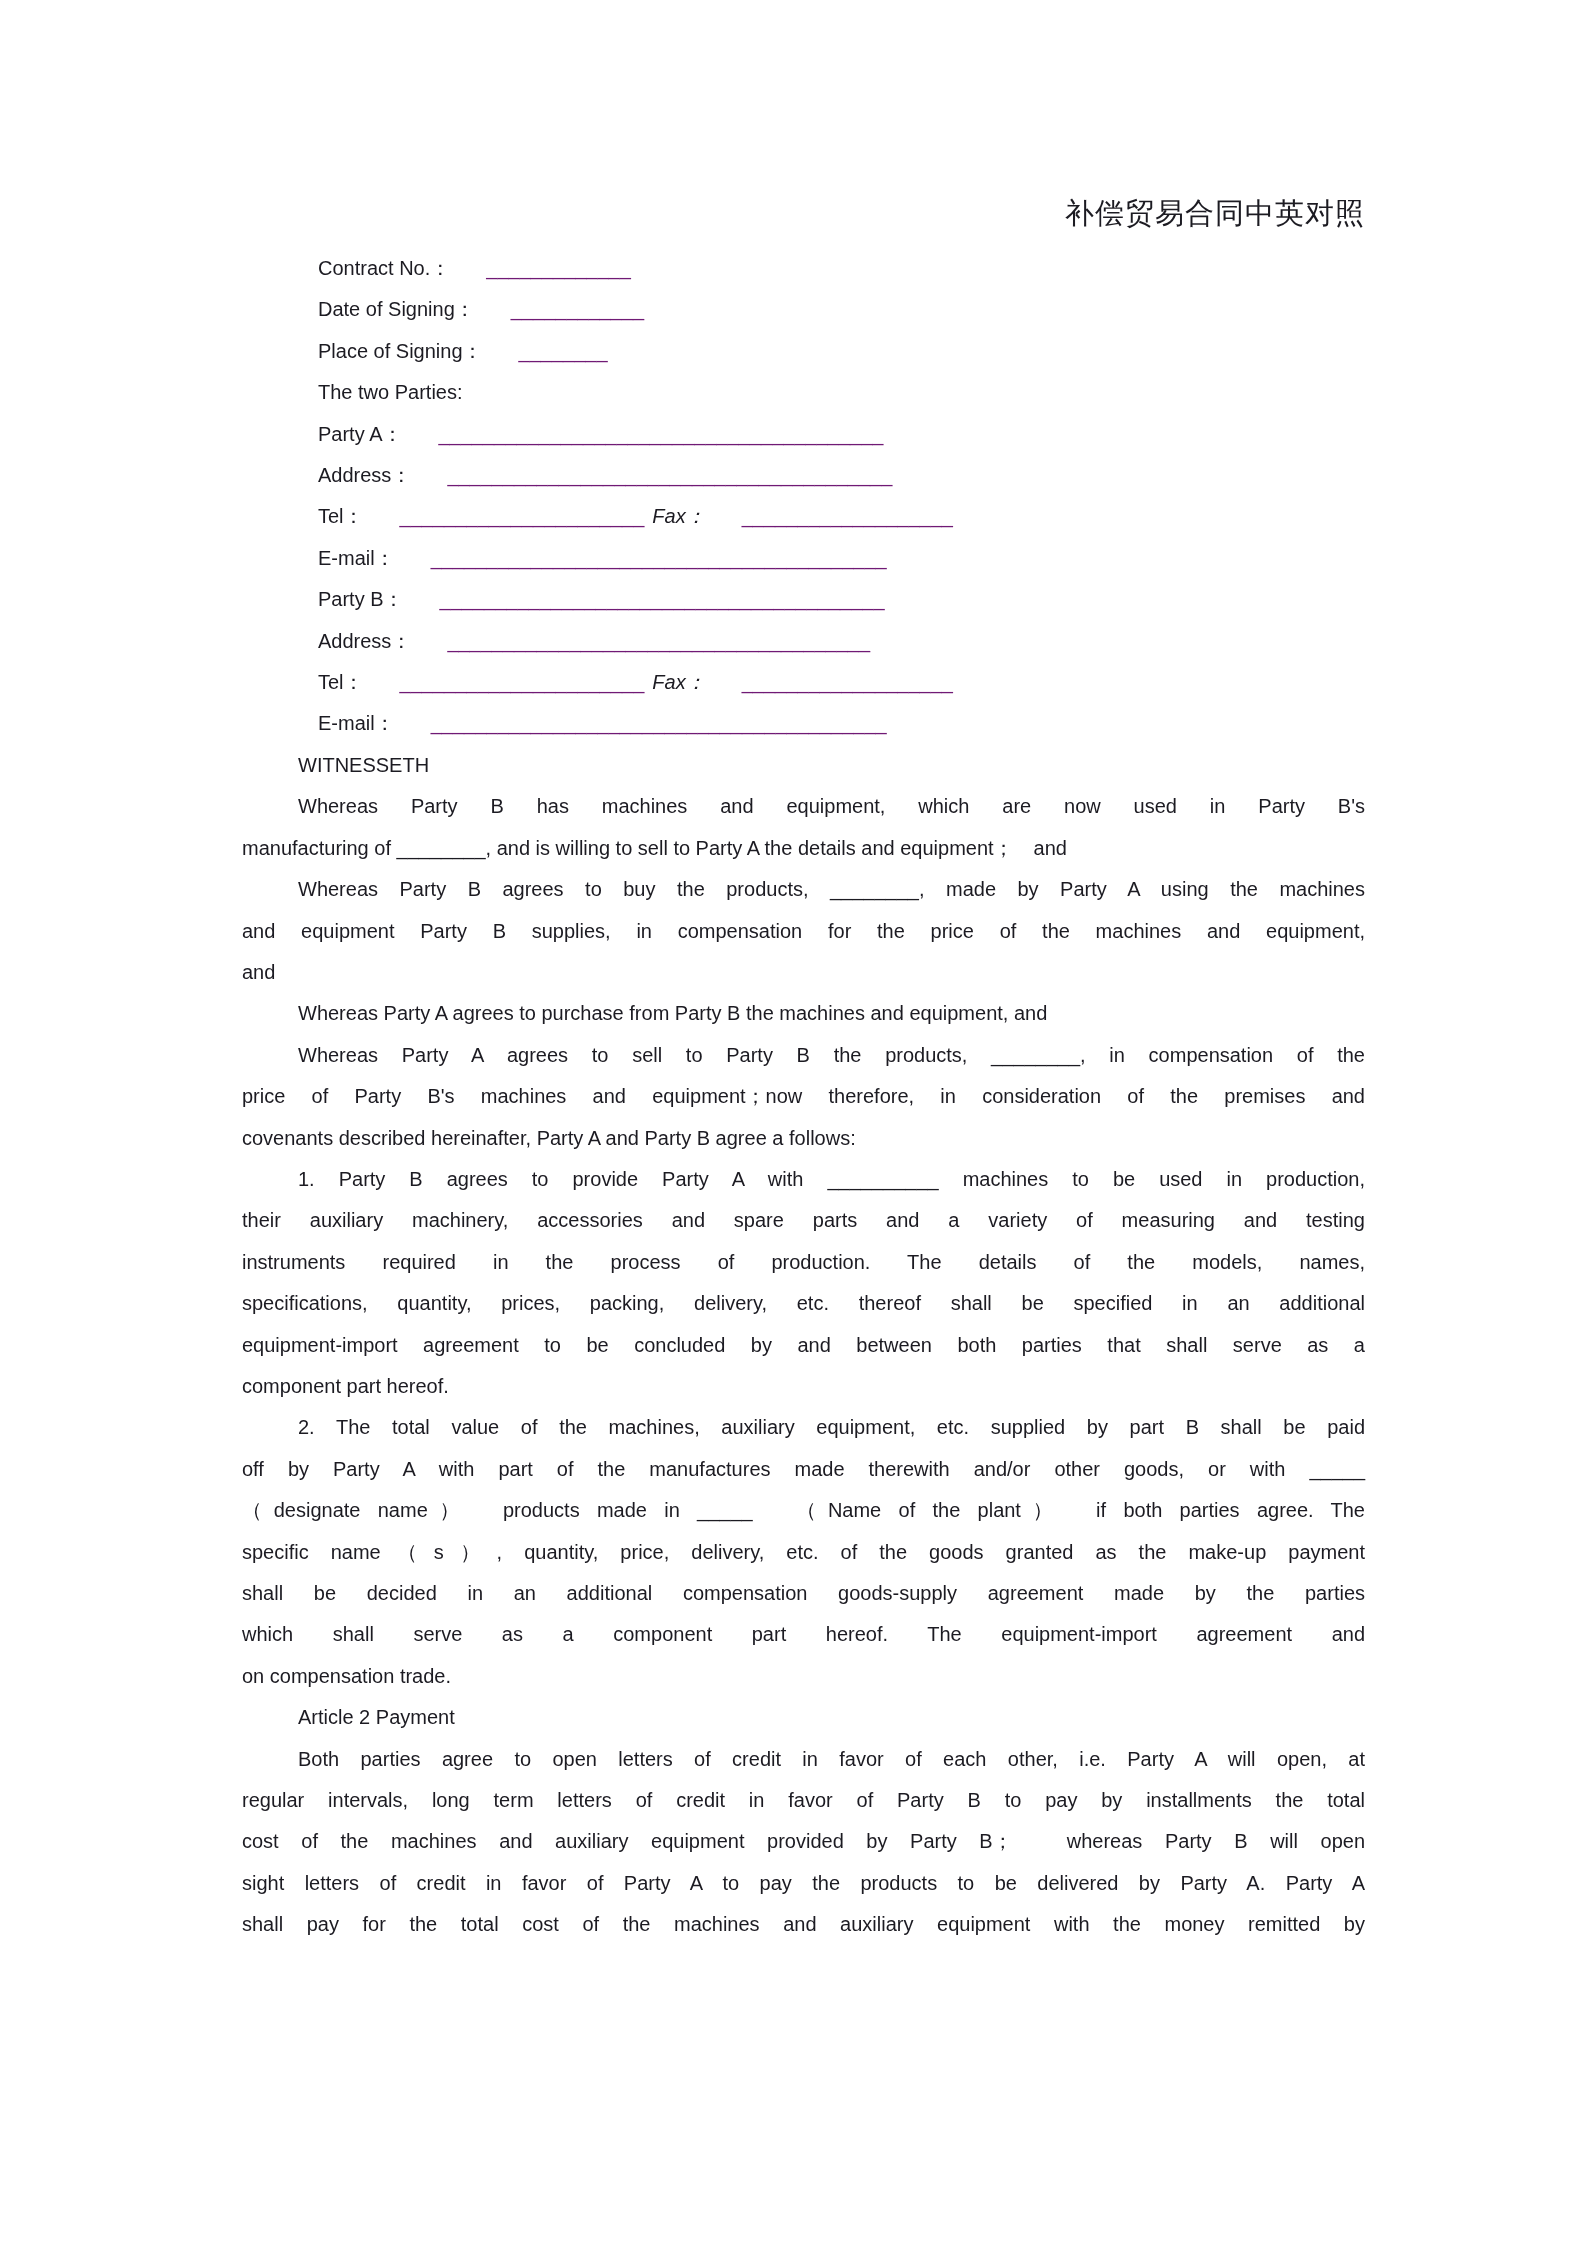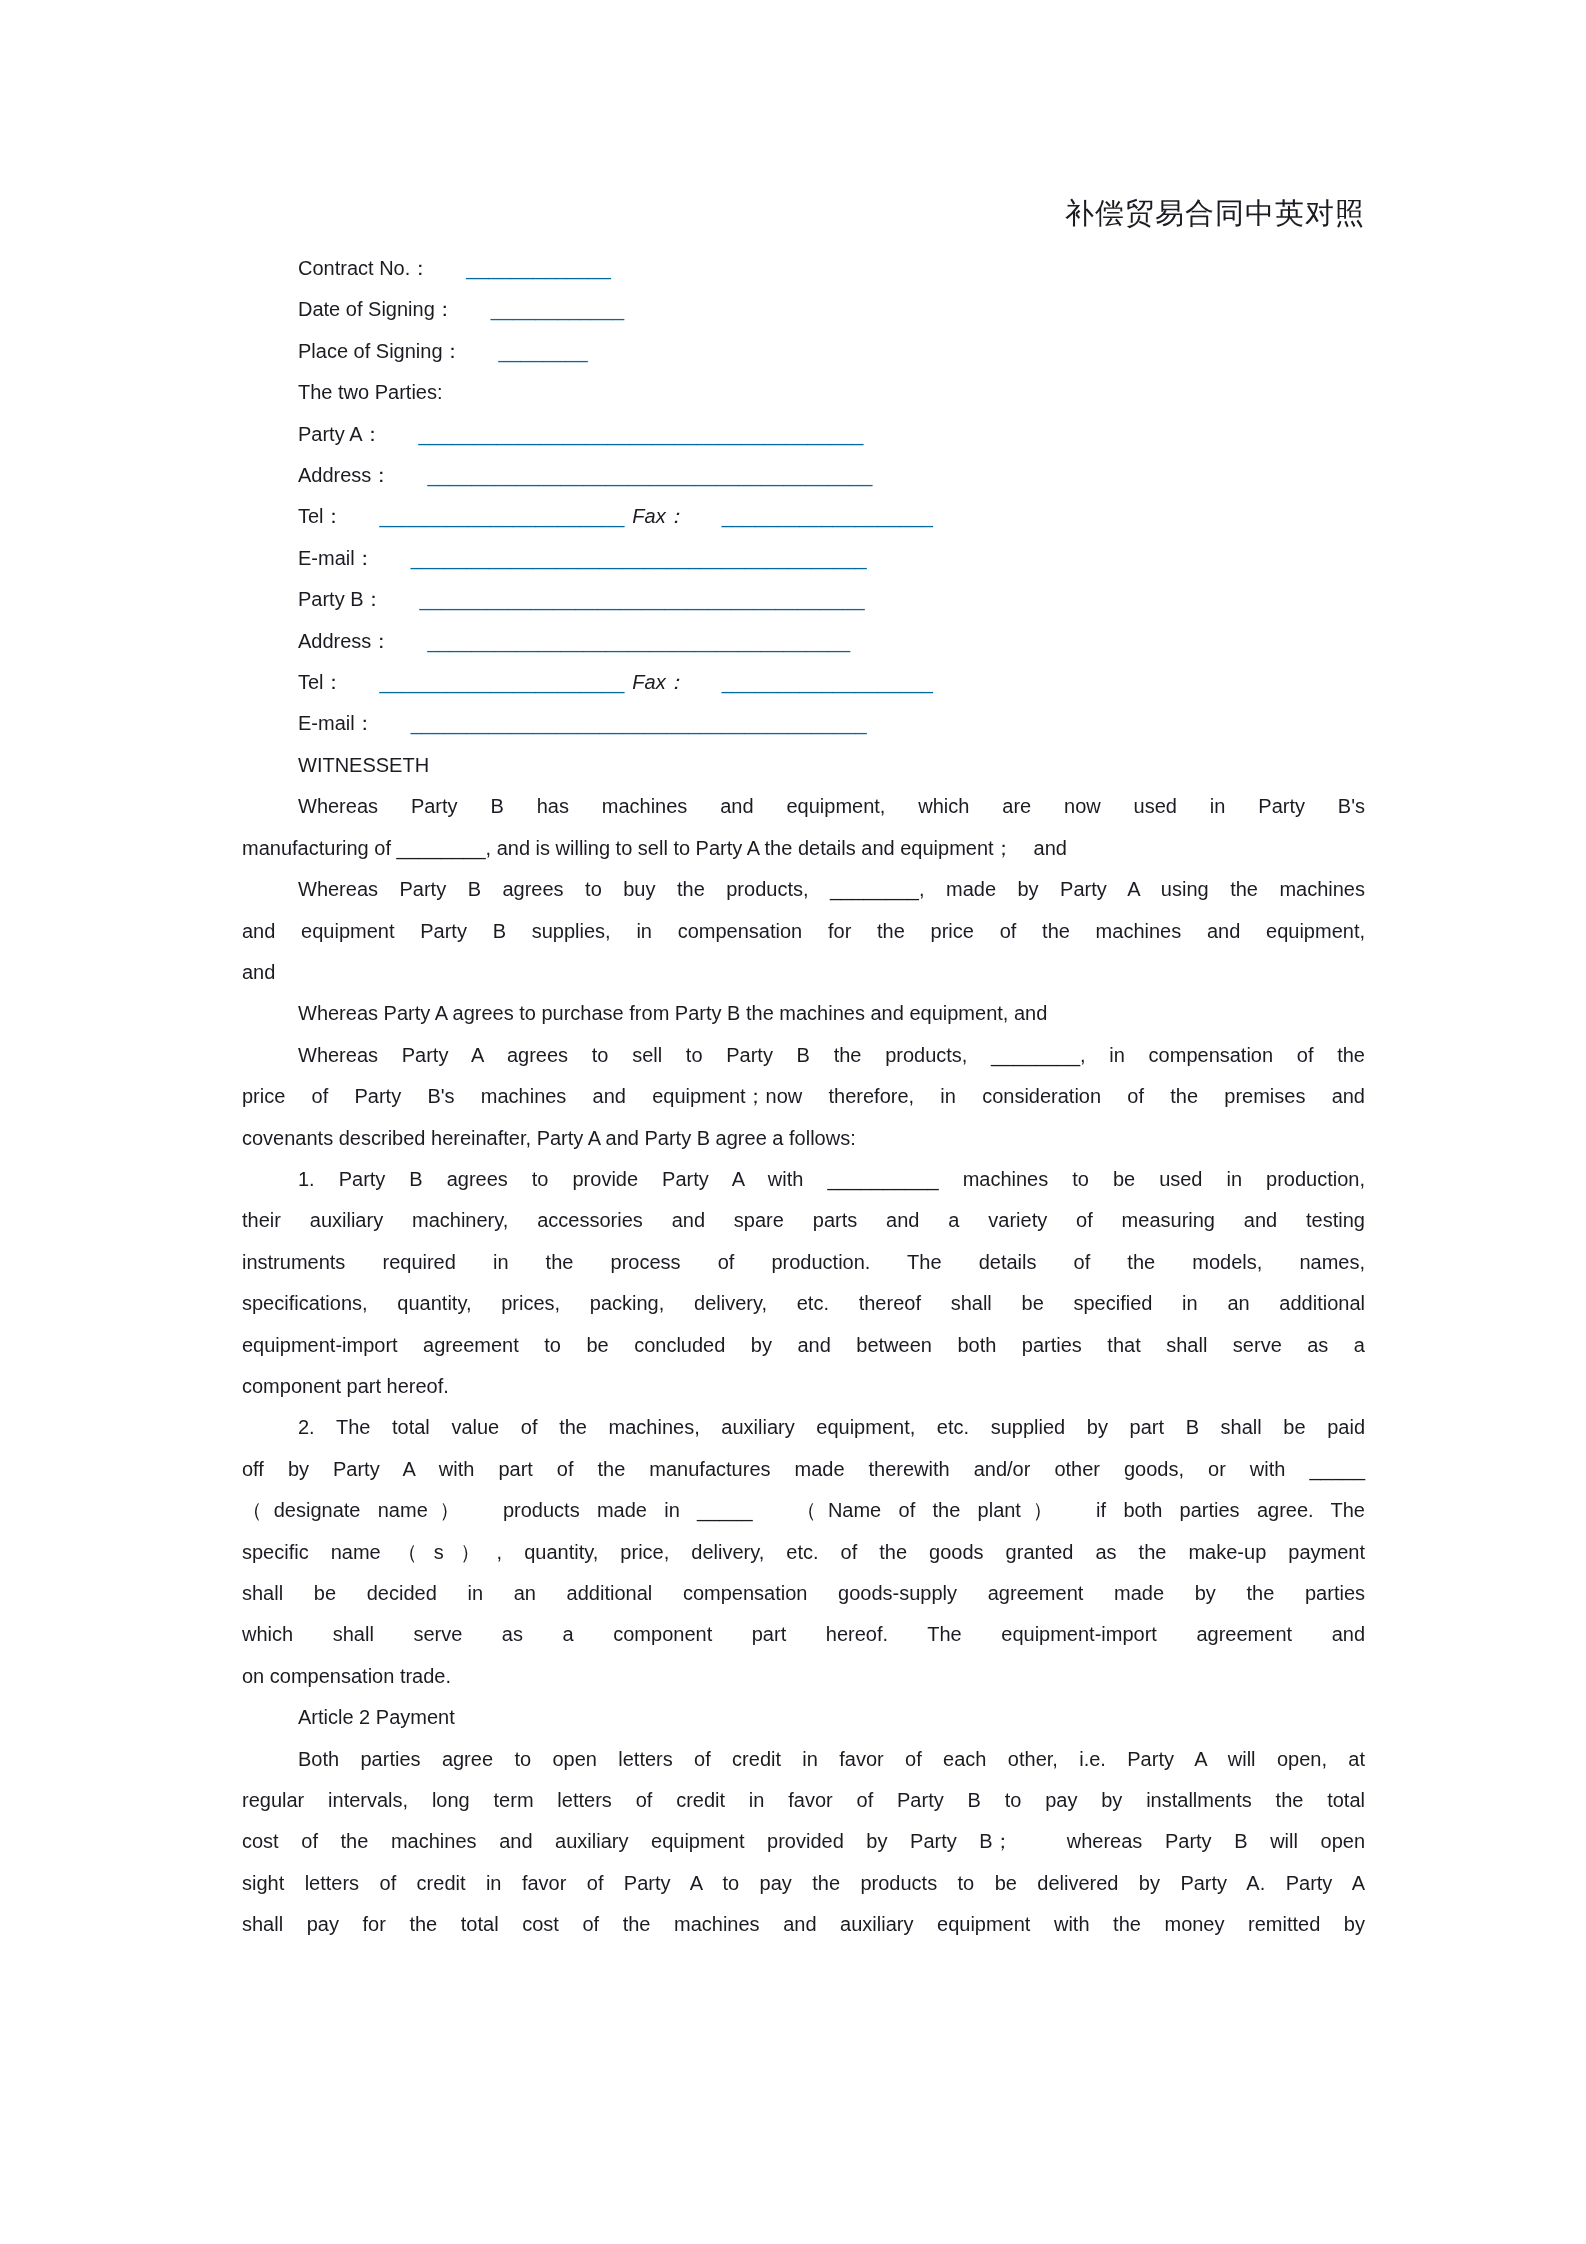--- a/index.html
+++ b/index.html
@@ -18,25 +18,25 @@
   .title {
     font-family:"Liberation Serif","DejaVu Serif",serif;
     font-size:29px;
     line-height:40px;
     font-weight:400;
     text-align:right;
     margin:0 0 15px 0;
     letter-spacing:1px;
   }
   .hrow { white-space:nowrap; padding-left:56px; }
-  .hrow .lbl { display:inline-block; }
+  .hrow .lbl { display:inline-block;margin-left:20px; }
   .hrow .blank {
     display:inline-block;
     margin-left:36px;
-    color:#0369a1;
+    color:#701a75;
     letter-spacing:0;
   }
   .hrow .blank + .lbl { margin-left:8px;font-style:italic; }
   .pline {
     text-align:justify;
     text-align-last:justify;
   }
   .pline.pl-last { text-align-last:left; }
   .pline.pl-indent { text-indent:56px; }
 </style>

